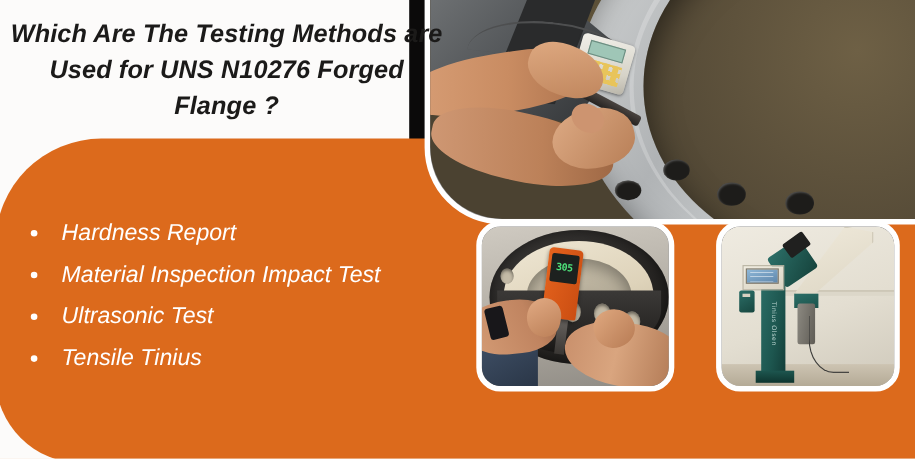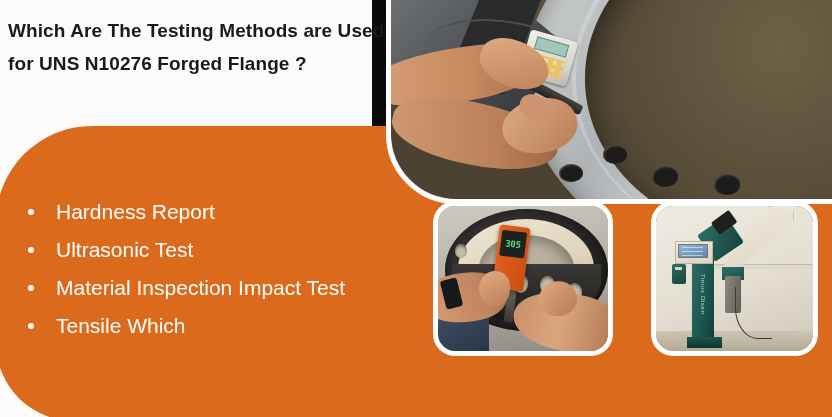--- a/index.html
+++ b/index.html
@@ -44,35 +44,38 @@
     border-radius: 96px 0 0 78px;
     z-index: 2;
   }
 
   
   .heading {
     position: absolute;
     left: 8px;
     top: 14px;
     width: 396px;
-    font-size: 19px;
+    text-align: center;
+    font-size: 23px;
     line-height: 33px;
     color: #1b1a19;
     letter-spacing: .1px;
     z-index: 4;
+    font-style: italic;
   }
 
   
   .bullet-list {
     position: absolute;
     left: 22px;
     top: 197px;
     width: 400px;
     list-style: none;
     z-index: 4;
+    font-style: italic;
   }
   .bullet-list li {
     position: relative;
     height: 38px;
     padding-left: 34px;
     font-size: 21px;
     line-height: 30px;
     color: #ffffff;
     white-space: nowrap;
   }
@@ -546,26 +549,26 @@
 
   <h1 class="heading">Which Are The Testing Methods are Used for UNS N10276 Forged Flange ?</h1>
 
   <ul class="bullet-list">
     <li>
       <span class="dot"></span>
       <span>Hardness Report</span>
     </li>
     <li>
       <span class="dot"></span>
+      <span>Material Inspection Impact Test</span>
+    </li>
+    <li>
+      <span class="dot"></span>
       <span>Ultrasonic Test</span>
     </li>
     <li>
       <span class="dot"></span>
-      <span>Material Inspection Impact Test</span>
-    </li>
-    <li>
-      <span class="dot"></span>
-      <span>Tensile Which</span>
+      <span>Tensile Tinius</span>
     </li>
   </ul>
 
 
 </div>
 
 </body></html>

